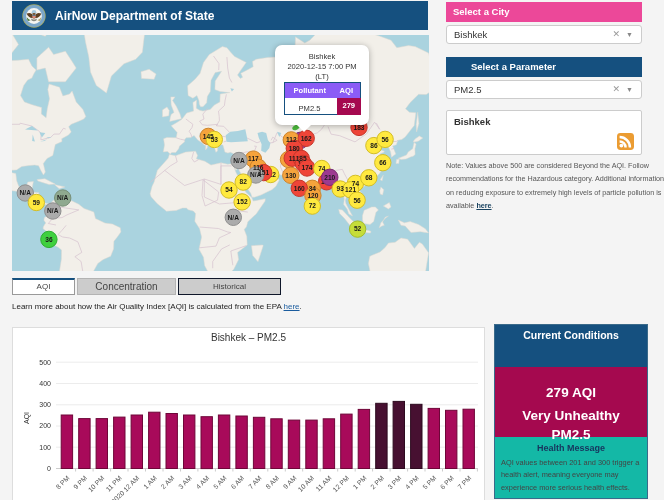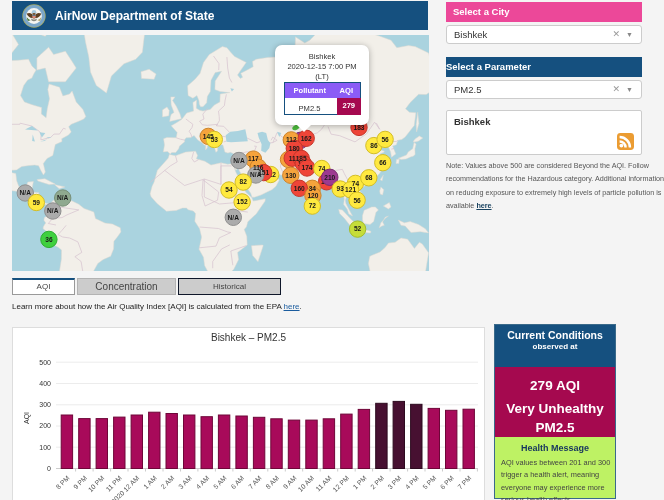--- a/index.html
+++ b/index.html
@@ -316,40 +316,39 @@
       <text x="458.7" y="150.5" font-size="6.8" fill="#555" text-anchor="end" transform="rotate(-45 458.7 150.5)">7 PM</text>
       <line x1="464.4" y1="140.5" x2="464.4" y2="143.5" stroke="#ccc" stroke-width="1"></line>
   </svg>
 </div>
 
 <div class="abs" style="left:446px;top:2px;width:196px;height:20px;background:#ec4899;color:#fff;font-weight:bold;font-size:9.5px;line-height:20px;padding-left:7px">Select a City</div>
 <div class="abs" style="left:446px;top:25px;width:196px;height:19px;background:#fff;border:1px solid #ccc;border-radius:3px;font-size:9.5px;color:#333;line-height:17px;padding-left:7px">Bishkek
   <span class="abs" style="right:21px;top:0;color:#999;font-size:9px">✕</span>
   <span class="abs" style="right:8px;top:0;color:#888;font-size:7px">▼</span>
 </div>
-<div class="abs" style="left:446px;top:57px;width:196px;height:20px;background:#15507f;color:#fff;font-weight:bold;font-size:9.5px;line-height:20px;padding-left:0">Select a Parameter</div>
+<div class="abs" style="left:446px;top:57px;width:196px;height:20px;background:#15507f;color:#fff;font-weight:bold;font-size:9.5px;line-height:20px;padding-left:25px">Select a Parameter</div>
 <div class="abs" style="left:446px;top:80px;width:196px;height:19px;background:#fff;border:1px solid #ccc;border-radius:3px;font-size:9.5px;color:#333;line-height:17px;padding-left:7px">PM2.5
   <span class="abs" style="right:21px;top:0;color:#999;font-size:9px">✕</span>
   <span class="abs" style="right:8px;top:0;color:#888;font-size:7px">▼</span>
 </div>
 <div class="abs" style="left:446px;top:110px;width:196px;height:45px;background:#fff;border:1px solid #ccc;border-radius:2px">
   <span class="abs" style="left:7px;top:5px;font-size:9.5px;font-weight:bold;color:#333">Bishkek</span>
   <svg class="abs" style="right:7px;bottom:4px" width="17" height="17" viewBox="0 0 17 17">
     <rect width="17" height="17" rx="3.4" fill="#eb9c32"></rect>
     <circle cx="4.4" cy="12.6" r="1.9" fill="#fff"></circle>
     <path d="M2.6 7.2 a7.2 7.2 0 0 1 7.2 7.2 h-2.5 a4.7 4.7 0 0 0-4.7-4.7Z" fill="#fff"></path>
     <path d="M2.6 2.8 a11.6 11.6 0 0 1 11.6 11.6 h-2.5 a9.1 9.1 0 0 0-9.1-9.1Z" fill="#fff"></path>
   </svg>
 </div>
 <div class="abs" style="left:446px;top:159px;white-space:nowrap;font-size:7.2px;color:#555;line-height:13.3px">Note: Values above 500 are considered Beyond the AQI. Follow<br>recommendations for the Hazardous category. Additional information<br>on reducing exposure to extremely high levels of particle pollution is<br>available <a style="color:#17415f;font-weight:bold;text-decoration:underline">here</a>.</div>
 
-<div class="abs" style="left:494px;top:324px;width:122px;height:175px;border:1px solid #3a6a8a;background:#bef264">
+<div class="abs" style="left:494px;top:324px;width:154px;height:175px;border:1px solid #3a6a8a;background:#14b8a6">
   <div style="background:#15507f;color:#fff;text-align:center;height:42px">
     <div style="font-size:10.5px;font-weight:bold;padding-top:4px">Current Conditions</div>
-    <div style="font-size:8px;font-weight:bold;margin-top:1px">observed at</div>
   </div>
   <div style="background:#a5094f;color:#fff;text-align:center;height:70px;font-weight:bold;font-size:13.5px">
-    <div style="padding-top:11px">279 AQI</div>
+    <div style="padding-top:18px">279 AQI</div>
     <div style="margin-top:8px">Very Unhealthy</div>
     <div style="margin-top:4px">PM2.5</div>
   </div>
   <div style="text-align:center;font-size:9px;font-weight:bold;color:#17355e;margin-top:6px">Health Message</div>
   <div style="font-size:7.4px;color:#444;line-height:12.4px;padding:4px 2px 0 6px">AQI values between 201 and 300 trigger a health alert, meaning everyone may experience more serious health effects.</div>
 </div>
 </body></html>

